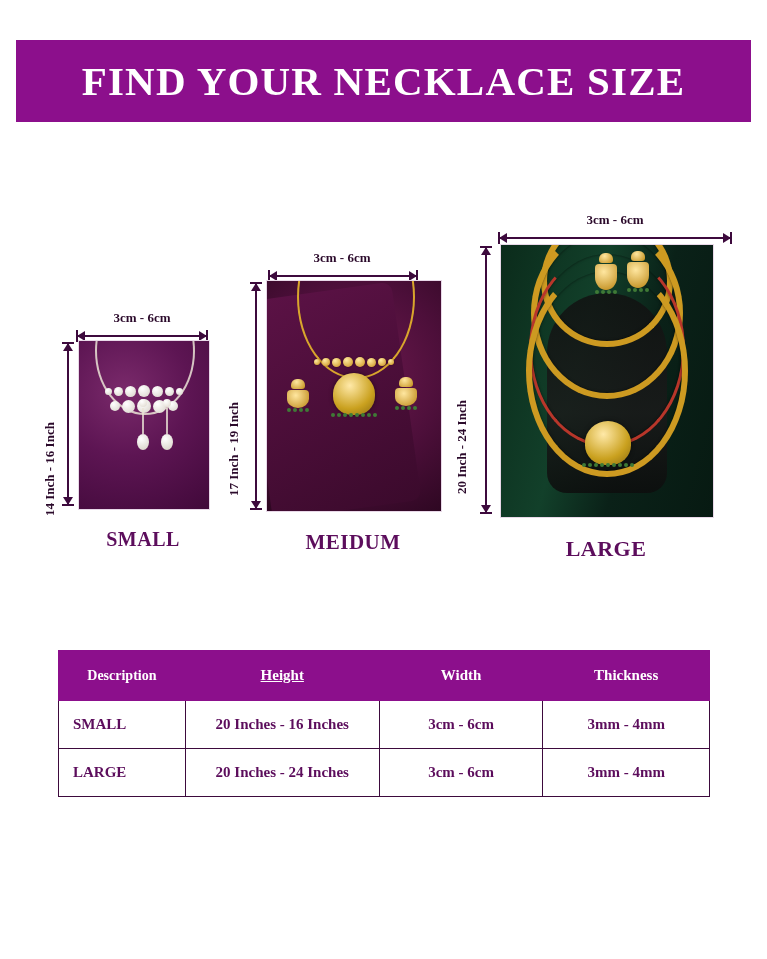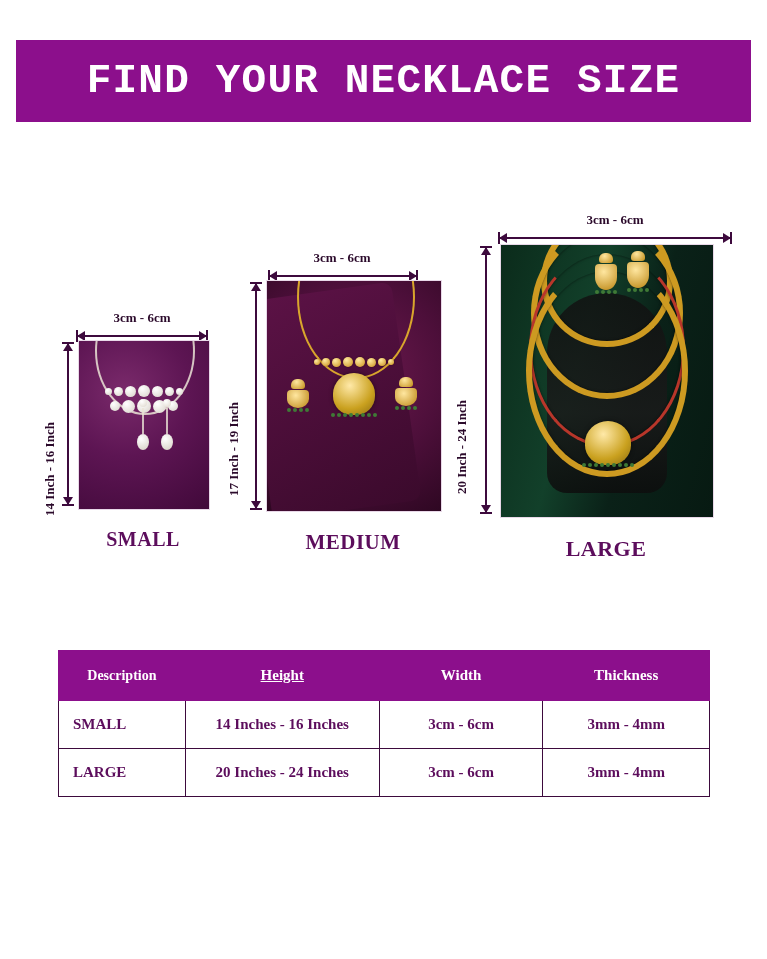--- a/index.html
+++ b/index.html
@@ -23,21 +23,21 @@
     top: 40px;
     width: 735px;
     height: 82px;
     background: #8c0f8c;
     display: flex;
     align-items: center;
     justify-content: center;
   }
   .header-title {
     color: #ffffff;
-    font-family: Liberation Mono, monospace;
+    font-family: Liberation Serif, serif;
     font-weight: bold;
     font-size: 41px;
     letter-spacing: 1.2px;
     white-space: nowrap;
   }
 
   
   .products {
     position: absolute;
     left: 0;
@@ -418,21 +418,21 @@
           <div class="gear-body"></div>
         <div class="gear-fringe" style="width:26px; margin:0 auto;">
             <i></i>
             <i></i>
             <i></i>
             <i></i>
           </div>
       </div>
     </div>
 
-    <div class="size-label" style="left:266px; top:330px; width:174px; font-size:21px;">MEDIUM</div>
+    <div class="size-label" style="left:266px; top:330px; width:174px; font-size:21px;">MEIDUM</div>
   </div>
 
   <div class="product">
 
     <div class="dim-h" style="left:498px; top:12px; width:234px;">3cm - 6cm</div>
     <div class="arrow-h" style="left:498px; top:32px; width:234px;">
       <div class="line"></div>
         <div class="cap-l"></div>
         <div class="cap-r"></div>
       <div class="head-l"></div>
@@ -498,21 +498,21 @@
     <tr>
       <th style="width:120px;">Description</th>
       <th style="width:200px;text-decoration:underline;">Height</th>
       <th style="width:166px;margin-top:40px;">Width</th>
       <th style="width:166px;">Thickness</th>
     </tr>
   </thead>
   <tbody>
     <tr>
       <td class="desc">SMALL</td>
-      <td>14 Inches - 16 Inches</td>
+      <td>20 Inches - 16 Inches</td>
       <td>3cm - 6cm</td>
       <td>3mm - 4mm</td>
     </tr>
     <tr>
       <td class="desc">LARGE</td>
       <td>20 Inches - 24 Inches</td>
       <td>3cm - 6cm</td>
       <td>3mm - 4mm</td>
     </tr>
   </tbody>

